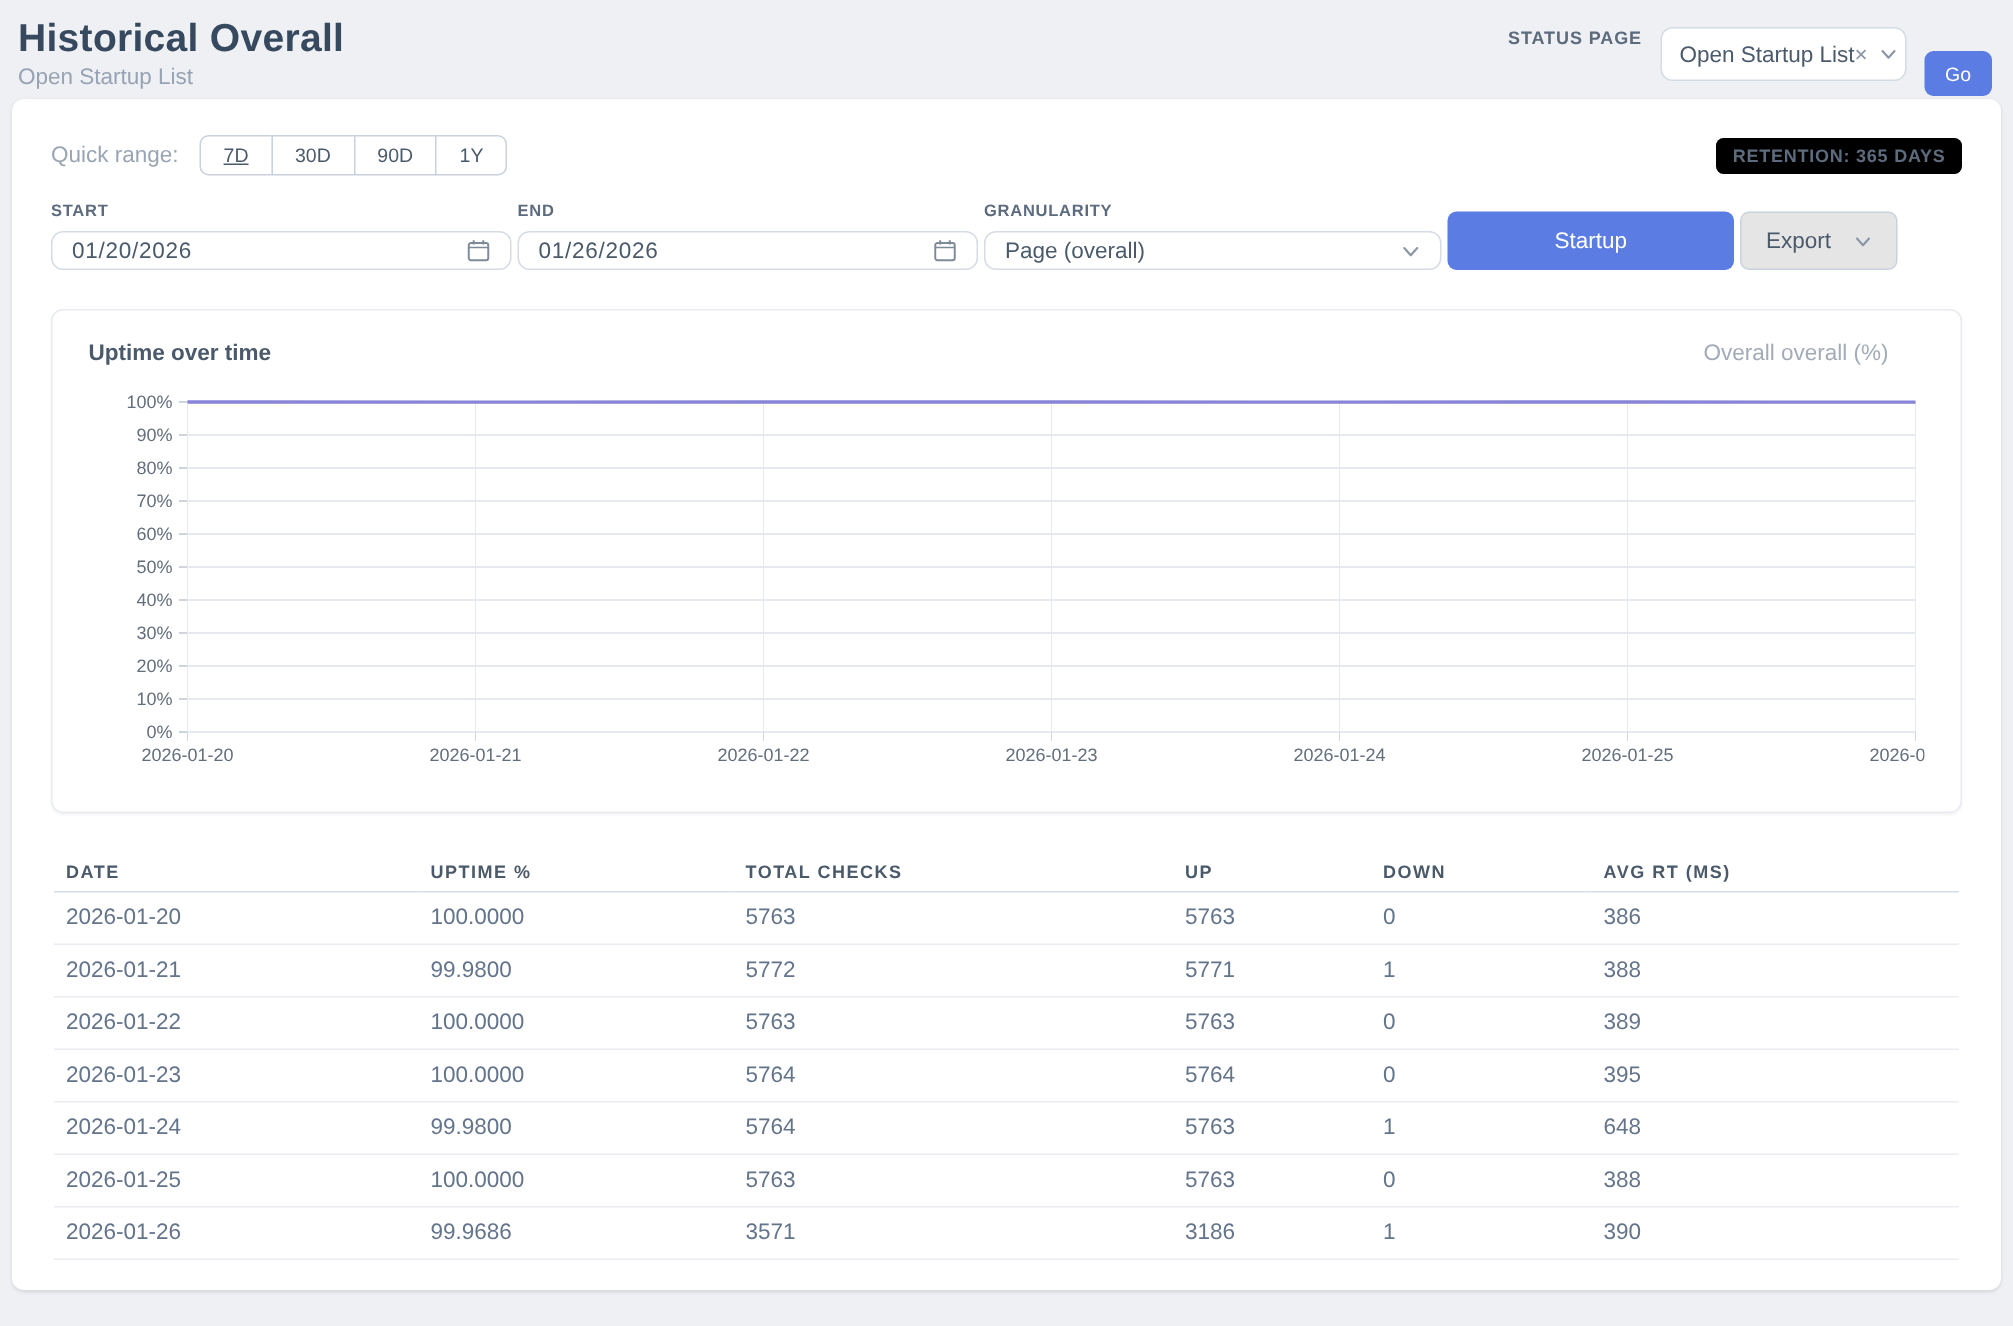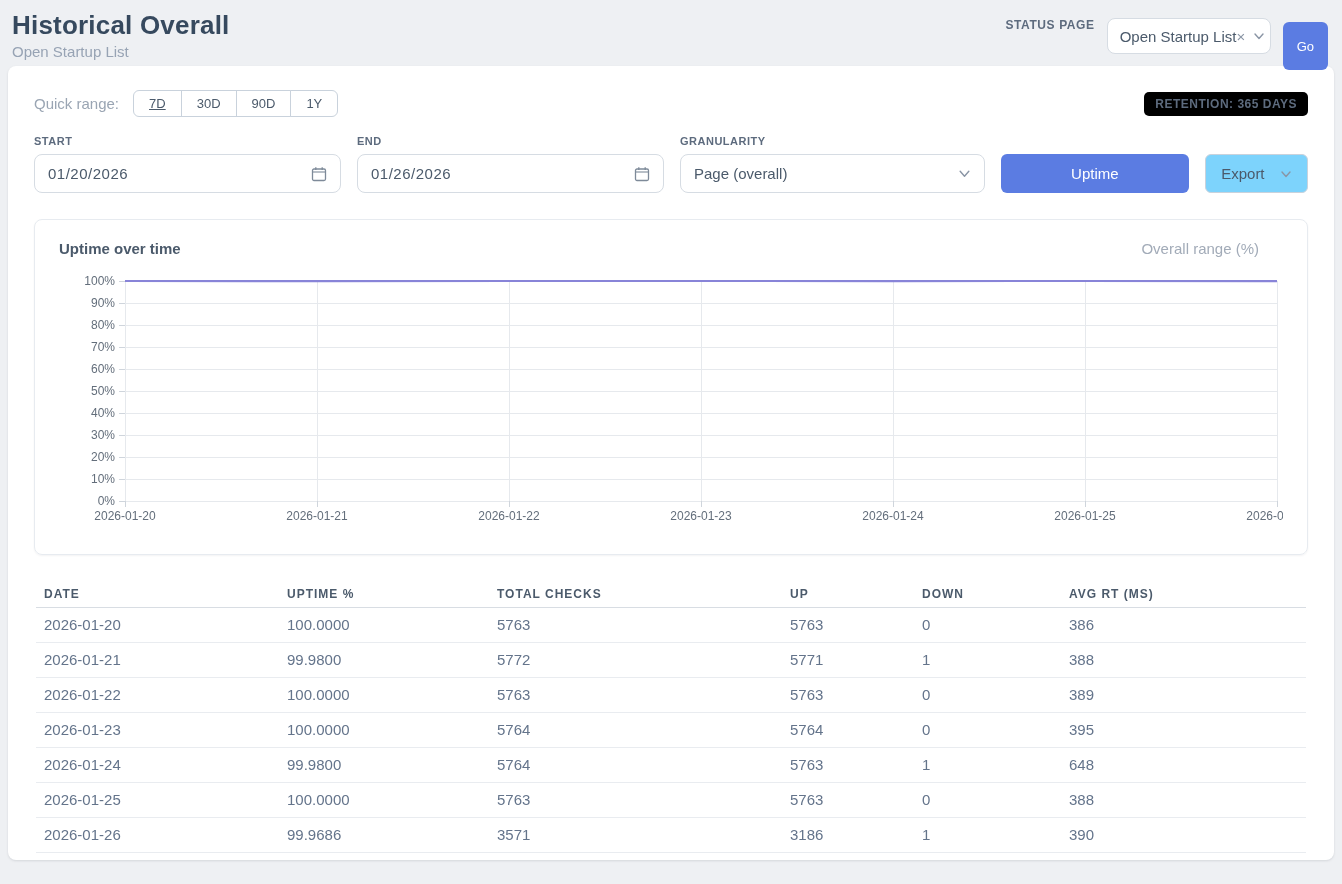--- a/index.html
+++ b/index.html
@@ -29,21 +29,21 @@
     height:36px; padding:0 12px; font-size:15px; color:#4b5a6b; cursor:pointer;
   }
   .status-select { width:164px; }
   .status-select .val { white-space:nowrap; }
   .clear-x { color:#8a95a5; font-size:15px; margin-left:0px; cursor:pointer; }
   .chev { display:inline-flex; margin-left:8px; color:#8a95a5; }
   .btn { border:none; cursor:pointer; font-family:inherit; }
   .btn-primary {
     background:#5b7ce2; color:#fff; border-radius:6px;
   }
-  .btn-go { height:48px; padding:0 14px; font-size:13px; margin-top:4px; }
+  .btn-go { height:30px; padding:0 14px; font-size:13px; margin-top:16px; }
 
   
   .main-card {
     background:#fff; border-radius:8px; margin:2px 8px 0 8px;
     height: 794px;
     box-shadow: 0 1px 3px rgba(16,24,40,.08), 0 1px 2px rgba(16,24,40,.04);
     padding: 24px 26px 0 26px;
   }
 
   .row-quickrange { display:flex; align-items:center; }
@@ -55,37 +55,37 @@
     margin-left:-1px; font-family:inherit;
   }
   .seg-btn:first-child { border-radius:6px 0 0 6px; margin-left:0;text-decoration:underline; }
   .seg-btn:last-child { border-radius:0 6px 6px 0; }
   .spacer { flex:1; }
   .badge {
     background:#000000; color:#5d6b7e; font-size:12px; font-weight:600;
     letter-spacing:.5px; padding:5px 11px; border-radius:5px;
   }
 
-  .row-controls { display:flex; align-items:flex-end; margin-top:18px; gap:16px; }
+  .row-controls { display:flex; align-items:flex-end; margin-top:18px; gap:4px; }
   .field label {
     display:block; font-size:11px; font-weight:600; color:#5d6b7e;
     letter-spacing:.5px; margin-bottom:7px;
   }
   .input {
     display:flex; align-items:center; justify-content:space-between;
     border:1px solid #d6dce3; border-radius:8px; background:#fff;
-    height:39px; padding:0 13px; font-size:15px; color:#4b5a6b; cursor:text;
+    height:26px; padding:0 13px; font-size:15px; color:#4b5a6b; cursor:text;
   }
   .w-date { width:307px; }
   .w-gran { width:305px; cursor:pointer; }
   .date-val { letter-spacing:.5px; }
   .icon-btn { display:inline-flex; color:#7e8a99; cursor:pointer; }
   .btn-refresh { width:191px; height:39px; font-size:15px; border-radius:6px; }
   .btn-export {
-    width:105px; height:39px; background:#7dd3fc; border:1px solid #c9d2dc;
+    width:105px; height:39px; background:#e5e5e5; border:1px solid #c9d2dc;
     border-radius:6px; font-size:15px; color:#4b5a6b;
     display:flex; align-items:center; justify-content:center; gap:7px;
   }
 
   
   .chart-card {
     margin-top:26px; border:1px solid #e7ebf0; border-radius:8px;
     box-shadow: 0 1px 2px rgba(16,24,40,.05);
     padding: 20px 24px 14px 24px; height: 336px;
   }
@@ -187,35 +187,35 @@
         <label>GRANULARITY</label>
         <div class="input w-gran">
           <span>Page (overall)</span>
           <span class="chev">
             <svg width="13" height="13" viewBox="0 0 12 12">
                 <polyline points="2,4 6,8.5 10,4" fill="none" stroke="currentColor" stroke-width="1.3" stroke-linecap="round" stroke-linejoin="round"></polyline>
               </svg>
           </span>
         </div>
       </div>
-      <button class="btn btn-primary btn-refresh">Uptime</button>
+      <button class="btn btn-primary btn-refresh">Startup</button>
       <button class="btn btn-export">
         <span>Export</span>
         <span class="chev">
           <svg width="12" height="12" viewBox="0 0 12 12">
               <polyline points="2,4 6,8.5 10,4" fill="none" stroke="currentColor" stroke-width="1.4" stroke-linecap="round" stroke-linejoin="round"></polyline>
             </svg>
         </span>
       </button>
     </div>
 
     <div class="chart-card">
       <div class="chart-head">
         <span class="chart-title">Uptime over time</span>
-        <span class="chart-legend">Overall range (%)</span>
+        <span class="chart-legend">Overall overall (%)</span>
       </div>
       <svg id="uptime-chart" preserveAspectRatio="none" viewBox="0 0 1224 262">
           <line class="grid" x1="66" y1="230.0" x2="1218" y2="230.0"></line>
           <line class="tick" x1="60" y1="230.0" x2="66" y2="230.0"></line>
           <text class="ylab" x="56" y="234" text-anchor="end">0%</text>
           <line class="grid" x1="66" y1="208.0" x2="1218" y2="208.0"></line>
           <line class="tick" x1="60" y1="208.0" x2="66" y2="208.0"></line>
           <text class="ylab" x="56" y="212" text-anchor="end">10%</text>
           <line class="grid" x1="66" y1="186.0" x2="1218" y2="186.0"></line>
           <line class="tick" x1="60" y1="186.0" x2="66" y2="186.0"></line>

